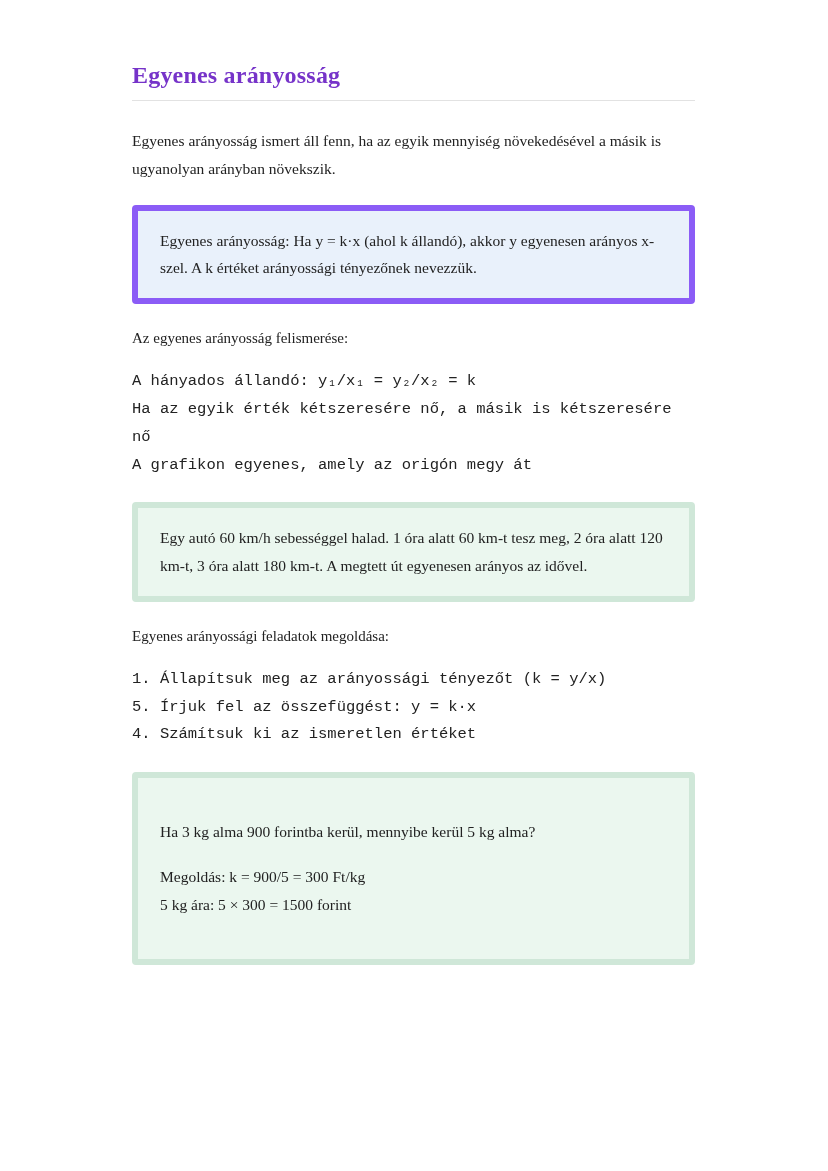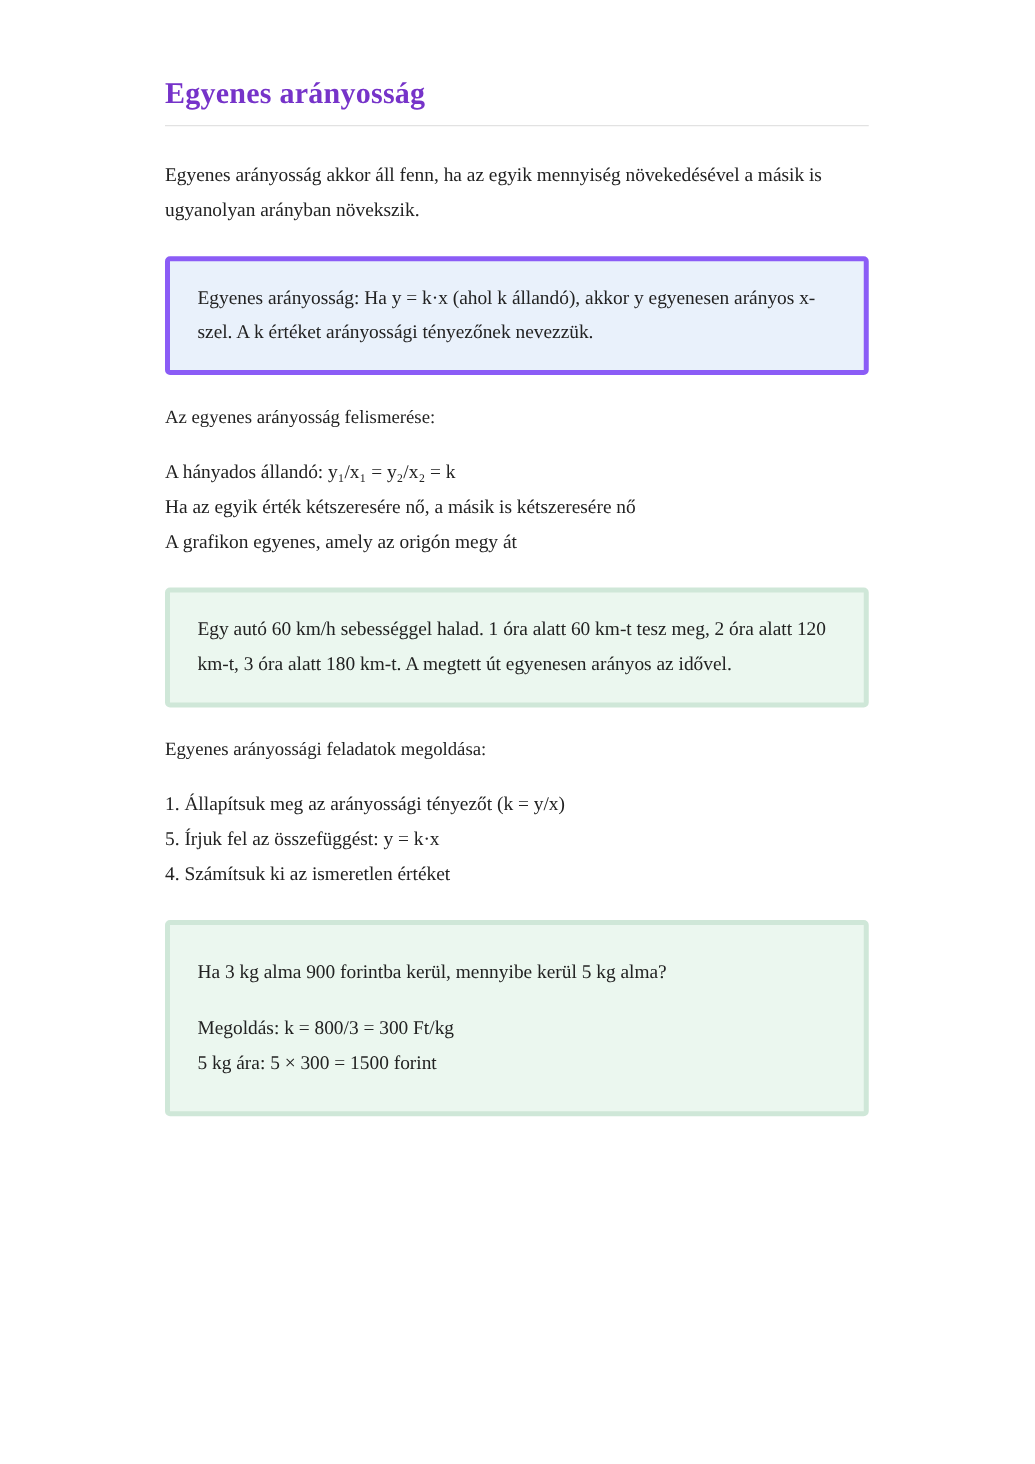--- a/index.html
+++ b/index.html
@@ -33,68 +33,69 @@
     border-top: 1px solid #e2e2e2;
     margin: 10px 0 0 0;
   }
   p.body-text {
     margin: 26px 0 0 0;
     font-size: 15.5px;
     line-height: 1.8;
   }
   .callout {
     margin-top: 22px;
-    border: 4px solid #8b5cf6;
+    border: 6px solid #8b5cf6;
     background: #e9f1fb;
     border-radius: 4px;
     padding: 16px 22px;
     font-size: 15.5px;
     line-height: 1.8;
   }
   .callout.green {
     border-color: #cfe7d8;
     background: #ebf7ef;
   }
   .callout p { margin: 0; }
   .section-heading {
     margin: 21px 0 0 0;
     font-size: 15px;
     line-height: 1.8;
     font-weight: 400;
   }
   .plain-list {
     margin-top: 16px;
     font-size: 15.5px;
+    font-family: Liberation Mono, monospace;
   }
   .plain-list .list-line {
     line-height: 1.8;
   }
   .callout.problem {
     margin-top: 23px;
-    padding: 24px 22px;
+    padding: 40px 22px;
   }
   .callout.problem .question {
     margin: 0 0 17px 0;
   }
   .callout.problem .solution-line {
     margin: 0;
     line-height: 1.8;
   }
 </style>
 </head>
 <body>
 
 <div class="page">
   <div class="content">
 
     <h1 class="page-title">Egyenes arányosság</h1>
 
     <hr class="title-rule">
 
-    <p class="body-text">Egyenes arányosság akkor áll fenn, ha az egyik mennyiség növekedésével a másik is ugyanolyan arányban növekszik.</p>
+    <p class="body-text">Egyenes arányosság ismert áll fenn, ha az egyik mennyiség növekedésével a másik is ugyanolyan arányban növekszik.</p>
 
     <div class="callout blue">
       <p>Egyenes arányosság: Ha y = k·x (ahol k állandó), akkor y egyenesen arányos x-szel. A k értéket arányossági tényezőnek nevezzük.</p>
     </div>
 
     <p class="section-heading">Az egyenes arányosság felismerése:</p>
 
     <div class="plain-list">
       <div class="list-line">A hányados állandó: y₁/x₁ = y₂/x₂ = k</div>
       <div class="list-line">Ha az egyik érték kétszeresére nő, a másik is kétszeresére nő</div>
@@ -108,18 +109,18 @@
     <p class="section-heading">Egyenes arányossági feladatok megoldása:</p>
 
     <div class="plain-list">
       <div class="list-line">1. Állapítsuk meg az arányossági tényezőt (k = y/x)</div>
       <div class="list-line">5. Írjuk fel az összefüggést: y = k·x</div>
       <div class="list-line">4. Számítsuk ki az ismeretlen értéket</div>
     </div>
 
     <div class="callout green problem">
       <p class="question">Ha 3 kg alma 900 forintba kerül, mennyibe kerül 5 kg alma?</p>
-      <p class="solution-line">Megoldás: k = 800/3 = 300 Ft/kg</p>
+      <p class="solution-line">Megoldás: k = 900/5 = 300 Ft/kg</p>
       <p class="solution-line">5 kg ára: 5 × 300 = 1500 forint</p>
     </div>
 
   </div>
 </div>
 
 </body></html>

